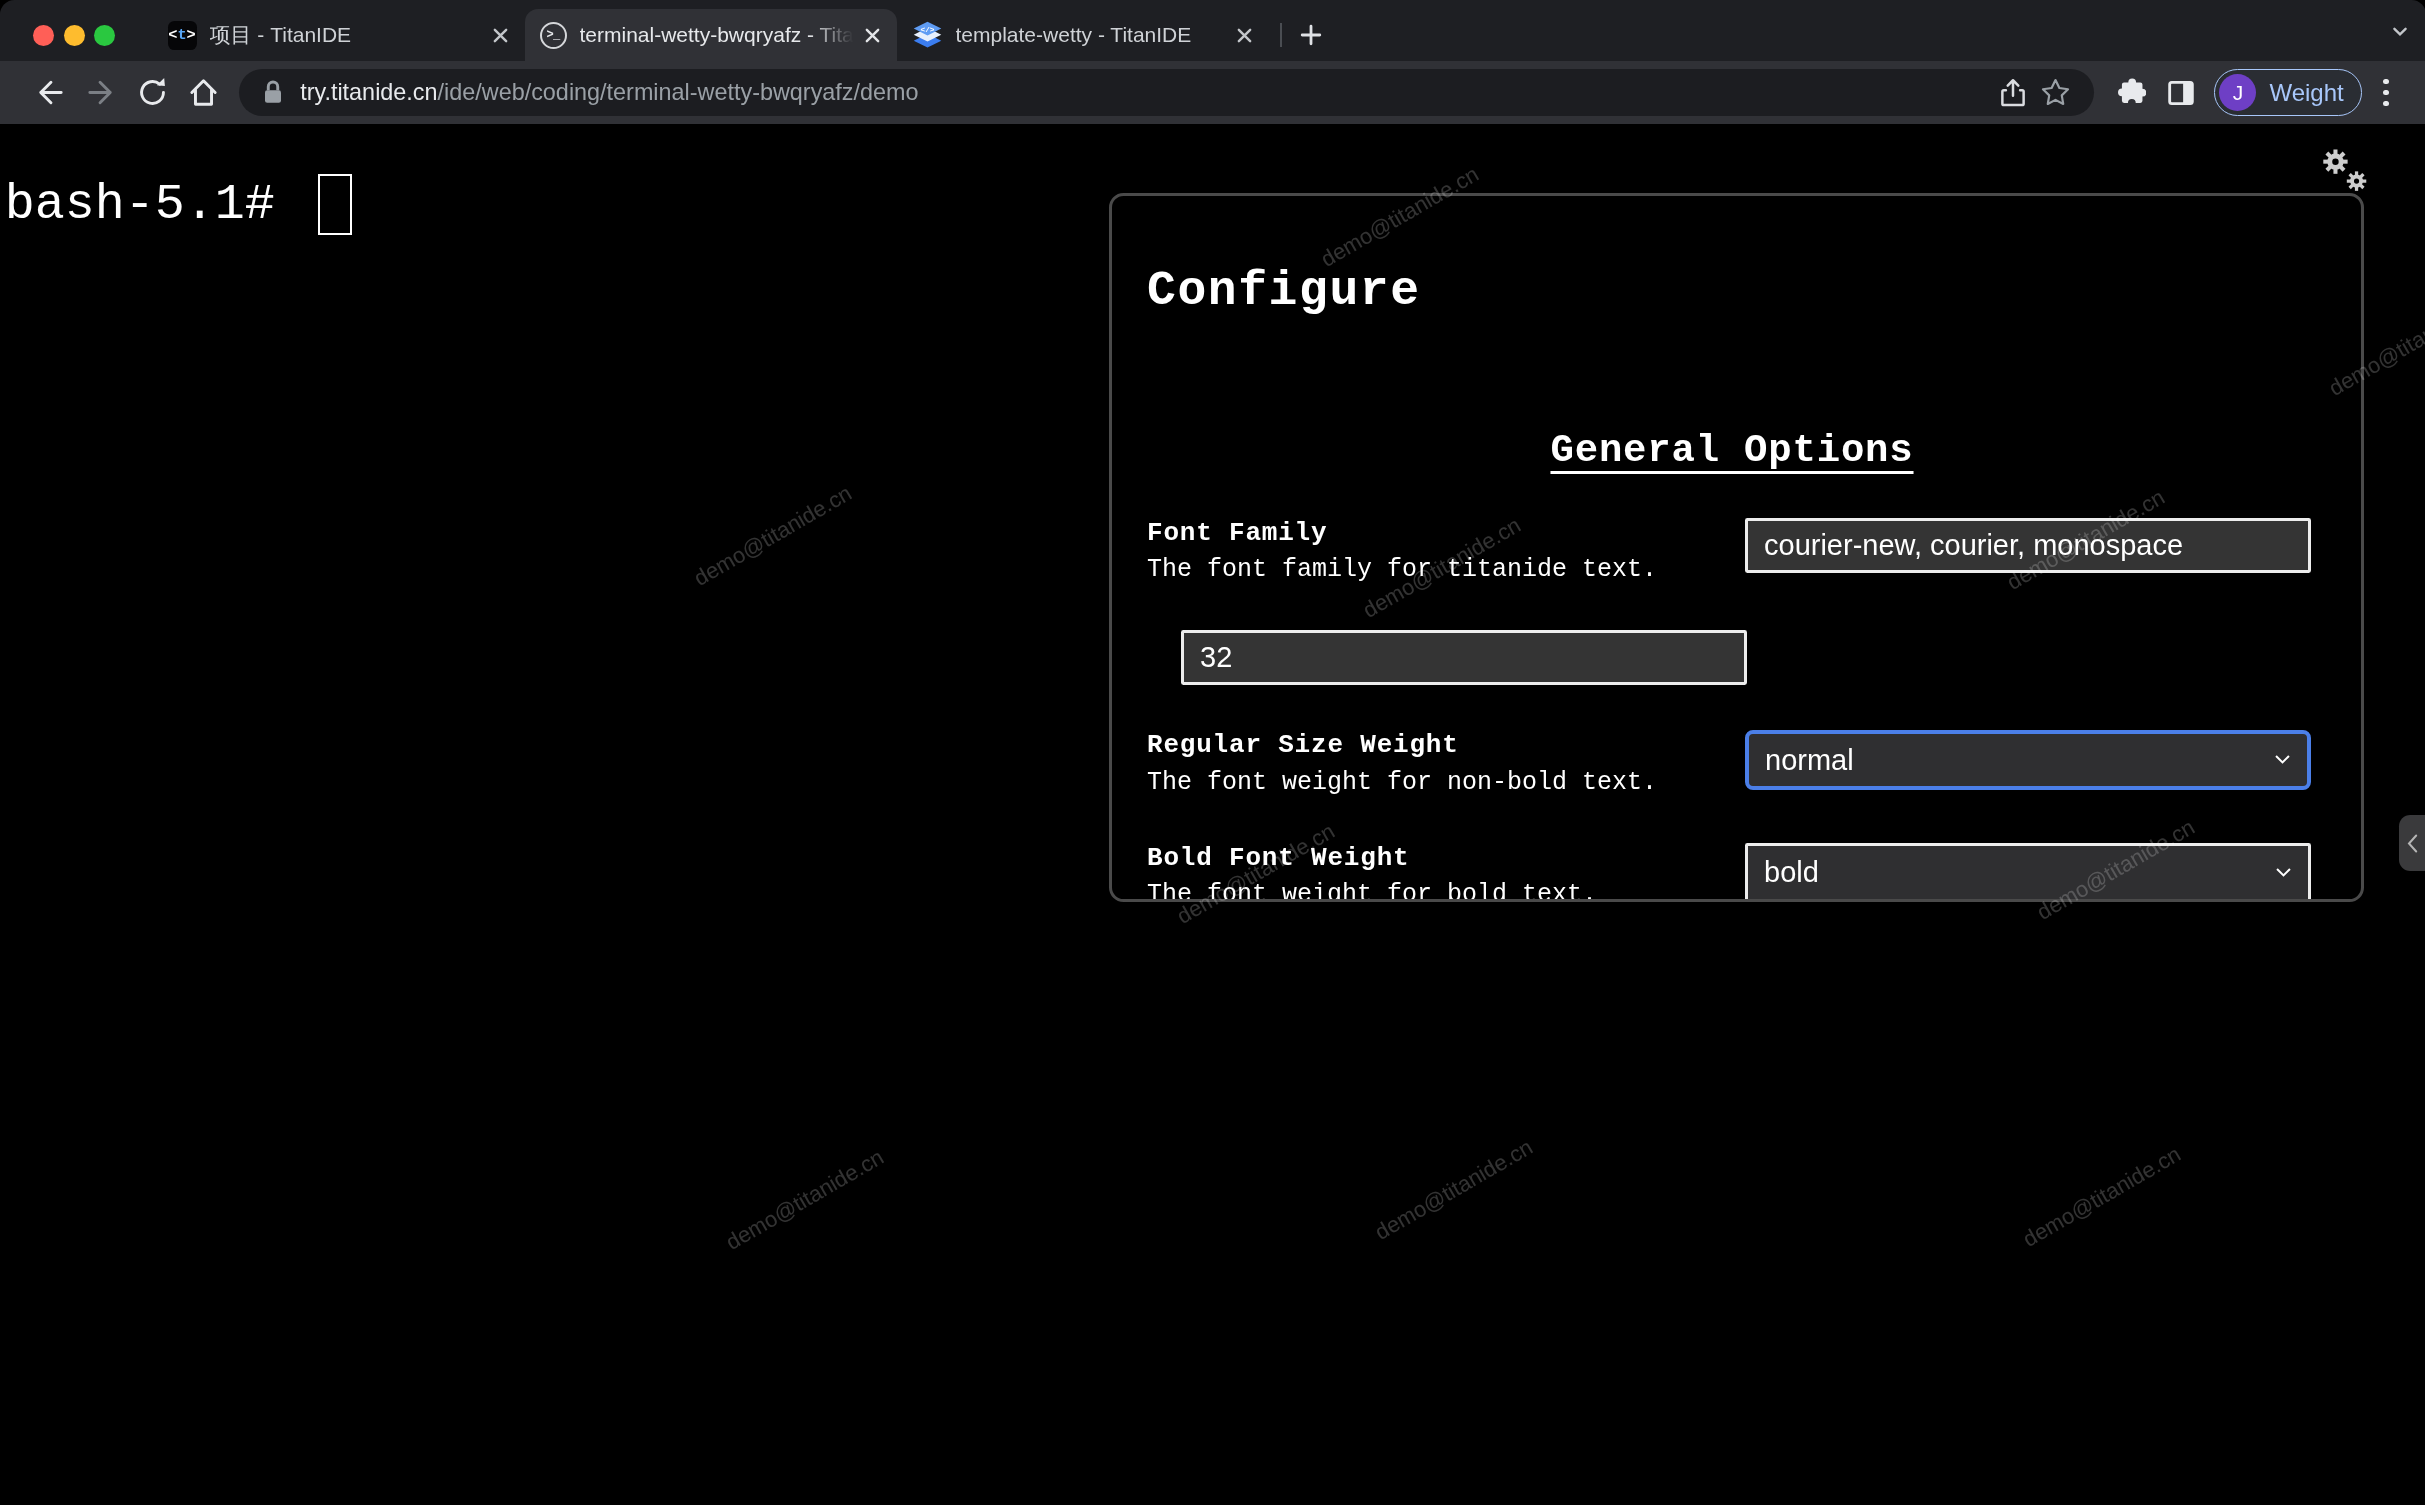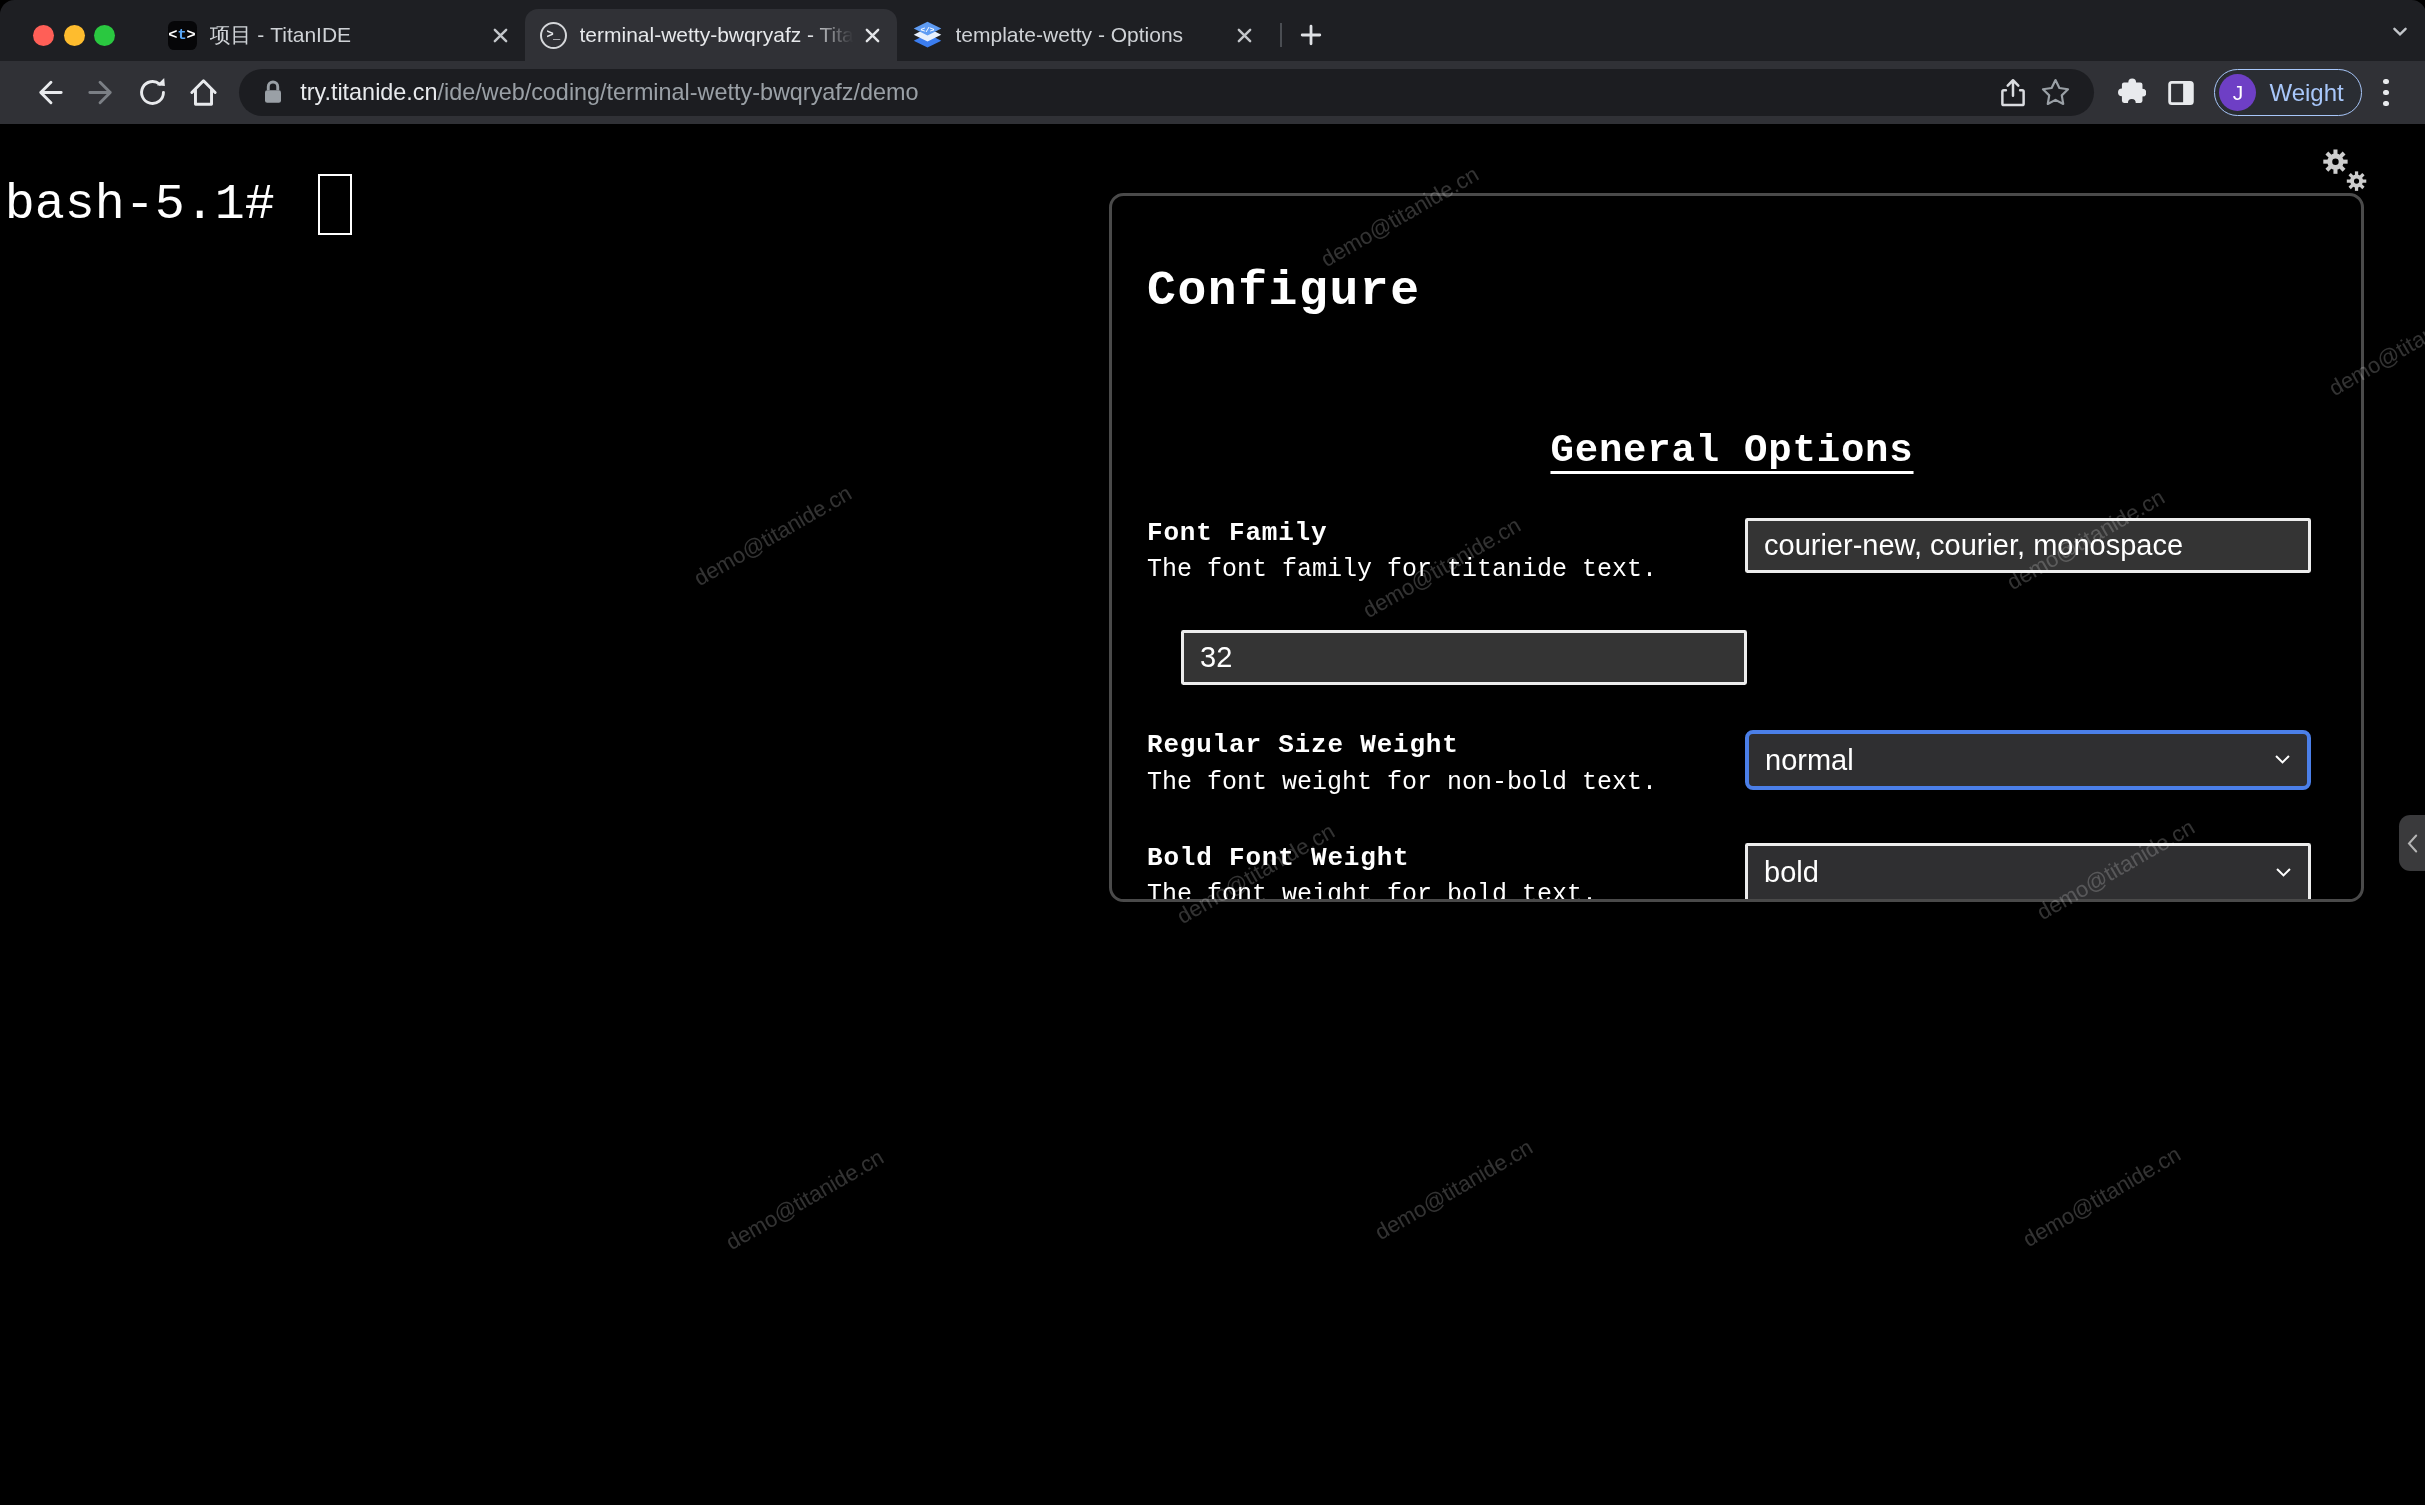--- a/index.html
+++ b/index.html
@@ -121,21 +121,21 @@
         </div>
       </div>
 
       <div class="tab inactive">
         <svg width="31" height="31" viewBox="0 0 36 36" style="flex:none;">
           <polygon points="18,16 34,24 18,32 2,24" fill="#3b7df0"></polygon>
           <polygon points="18,9 34,17 18,25 2,17" fill="#e7effc"></polygon>
           <polygon points="18,2 34,10 18,18 2,10" fill="#5f9cf4"></polygon>
           <text x="18" y="13.5" text-anchor="middle" font-size="9" font-weight="bold" fill="#fff" font-family="Liberation Mono, monospace">&lt;/&gt;</text>
         </svg>
-        <div class="tab-title">template-wetty - Options</div>
+        <div class="tab-title">template-wetty - TitanIDE</div>
         <div class="tab-close">
           <svg width="21" height="21" viewBox="0 0 26 26">
               <path d="M6 6 L20 20 M20 6 L6 20" stroke="#c3c6ca" stroke-width="3" stroke-linecap="round"></path>
             </svg>
         </div>
       </div>
       <div class="tab-divider"></div>
       <div class="newtab">
         <svg width="24" height="24" viewBox="0 0 30 30">
             <path d="M15 4 V26 M4 15 H26" stroke="#dfe1e5" stroke-width="3.5" stroke-linecap="round"></path>

